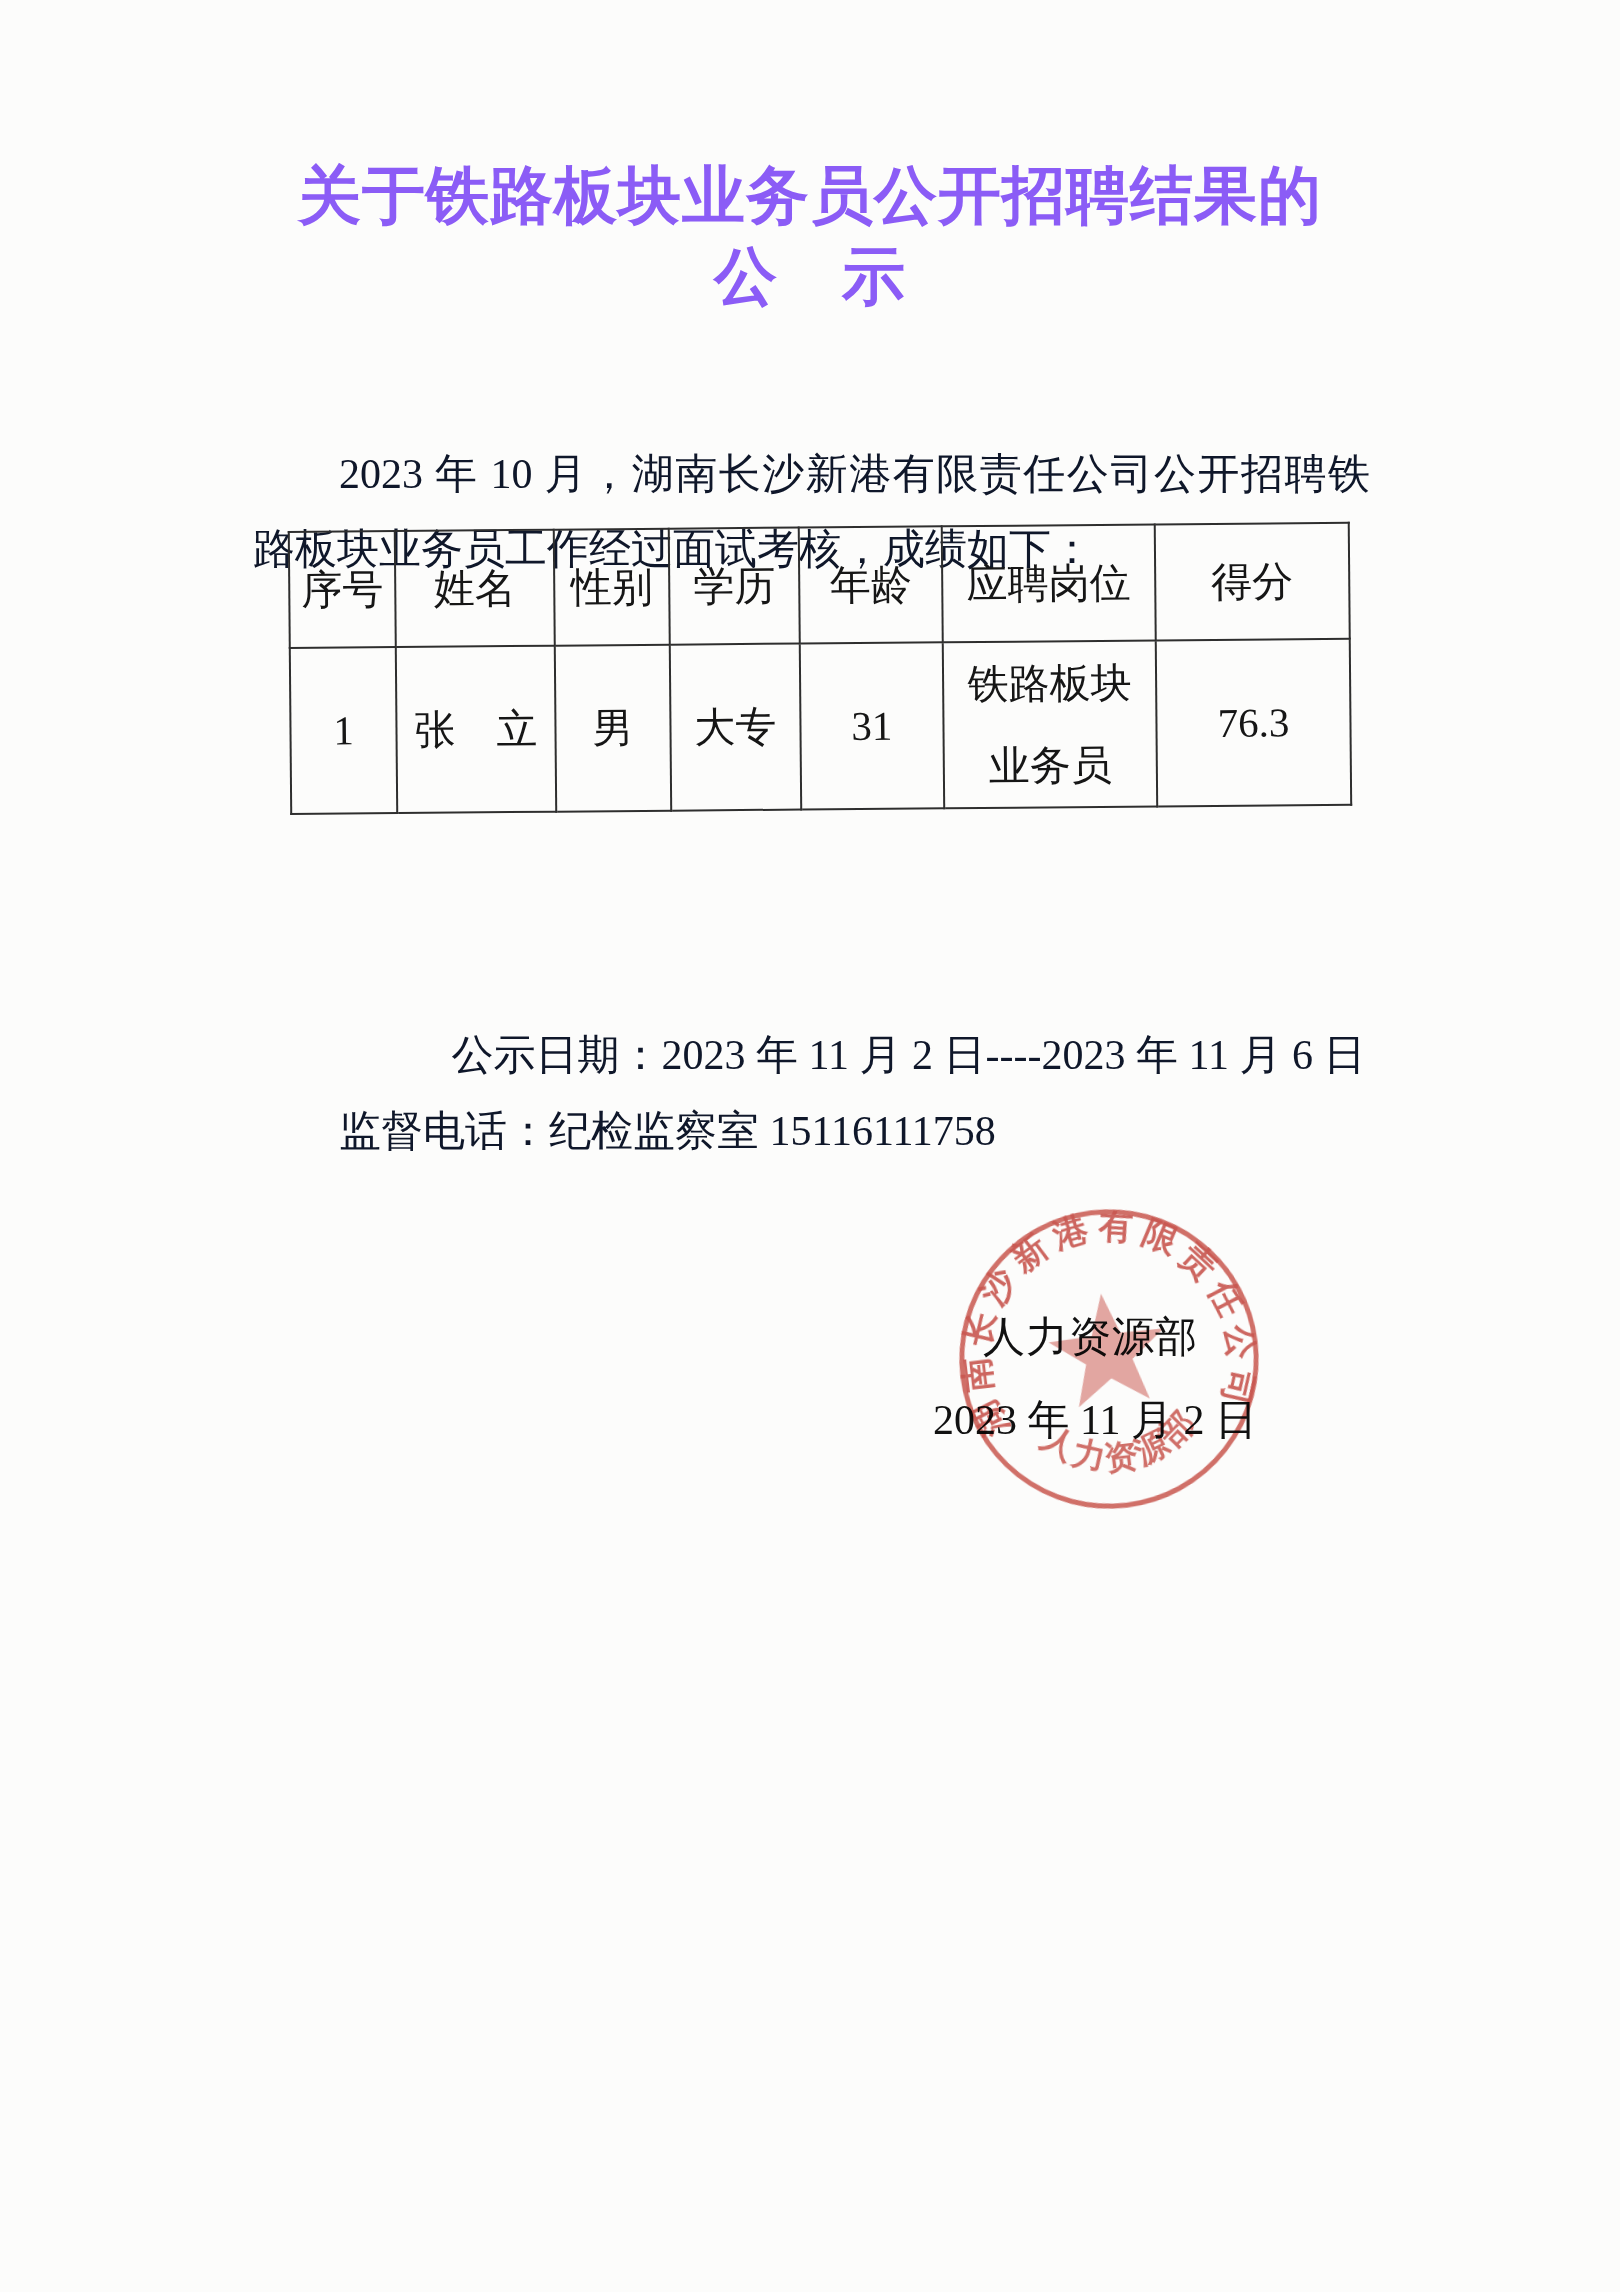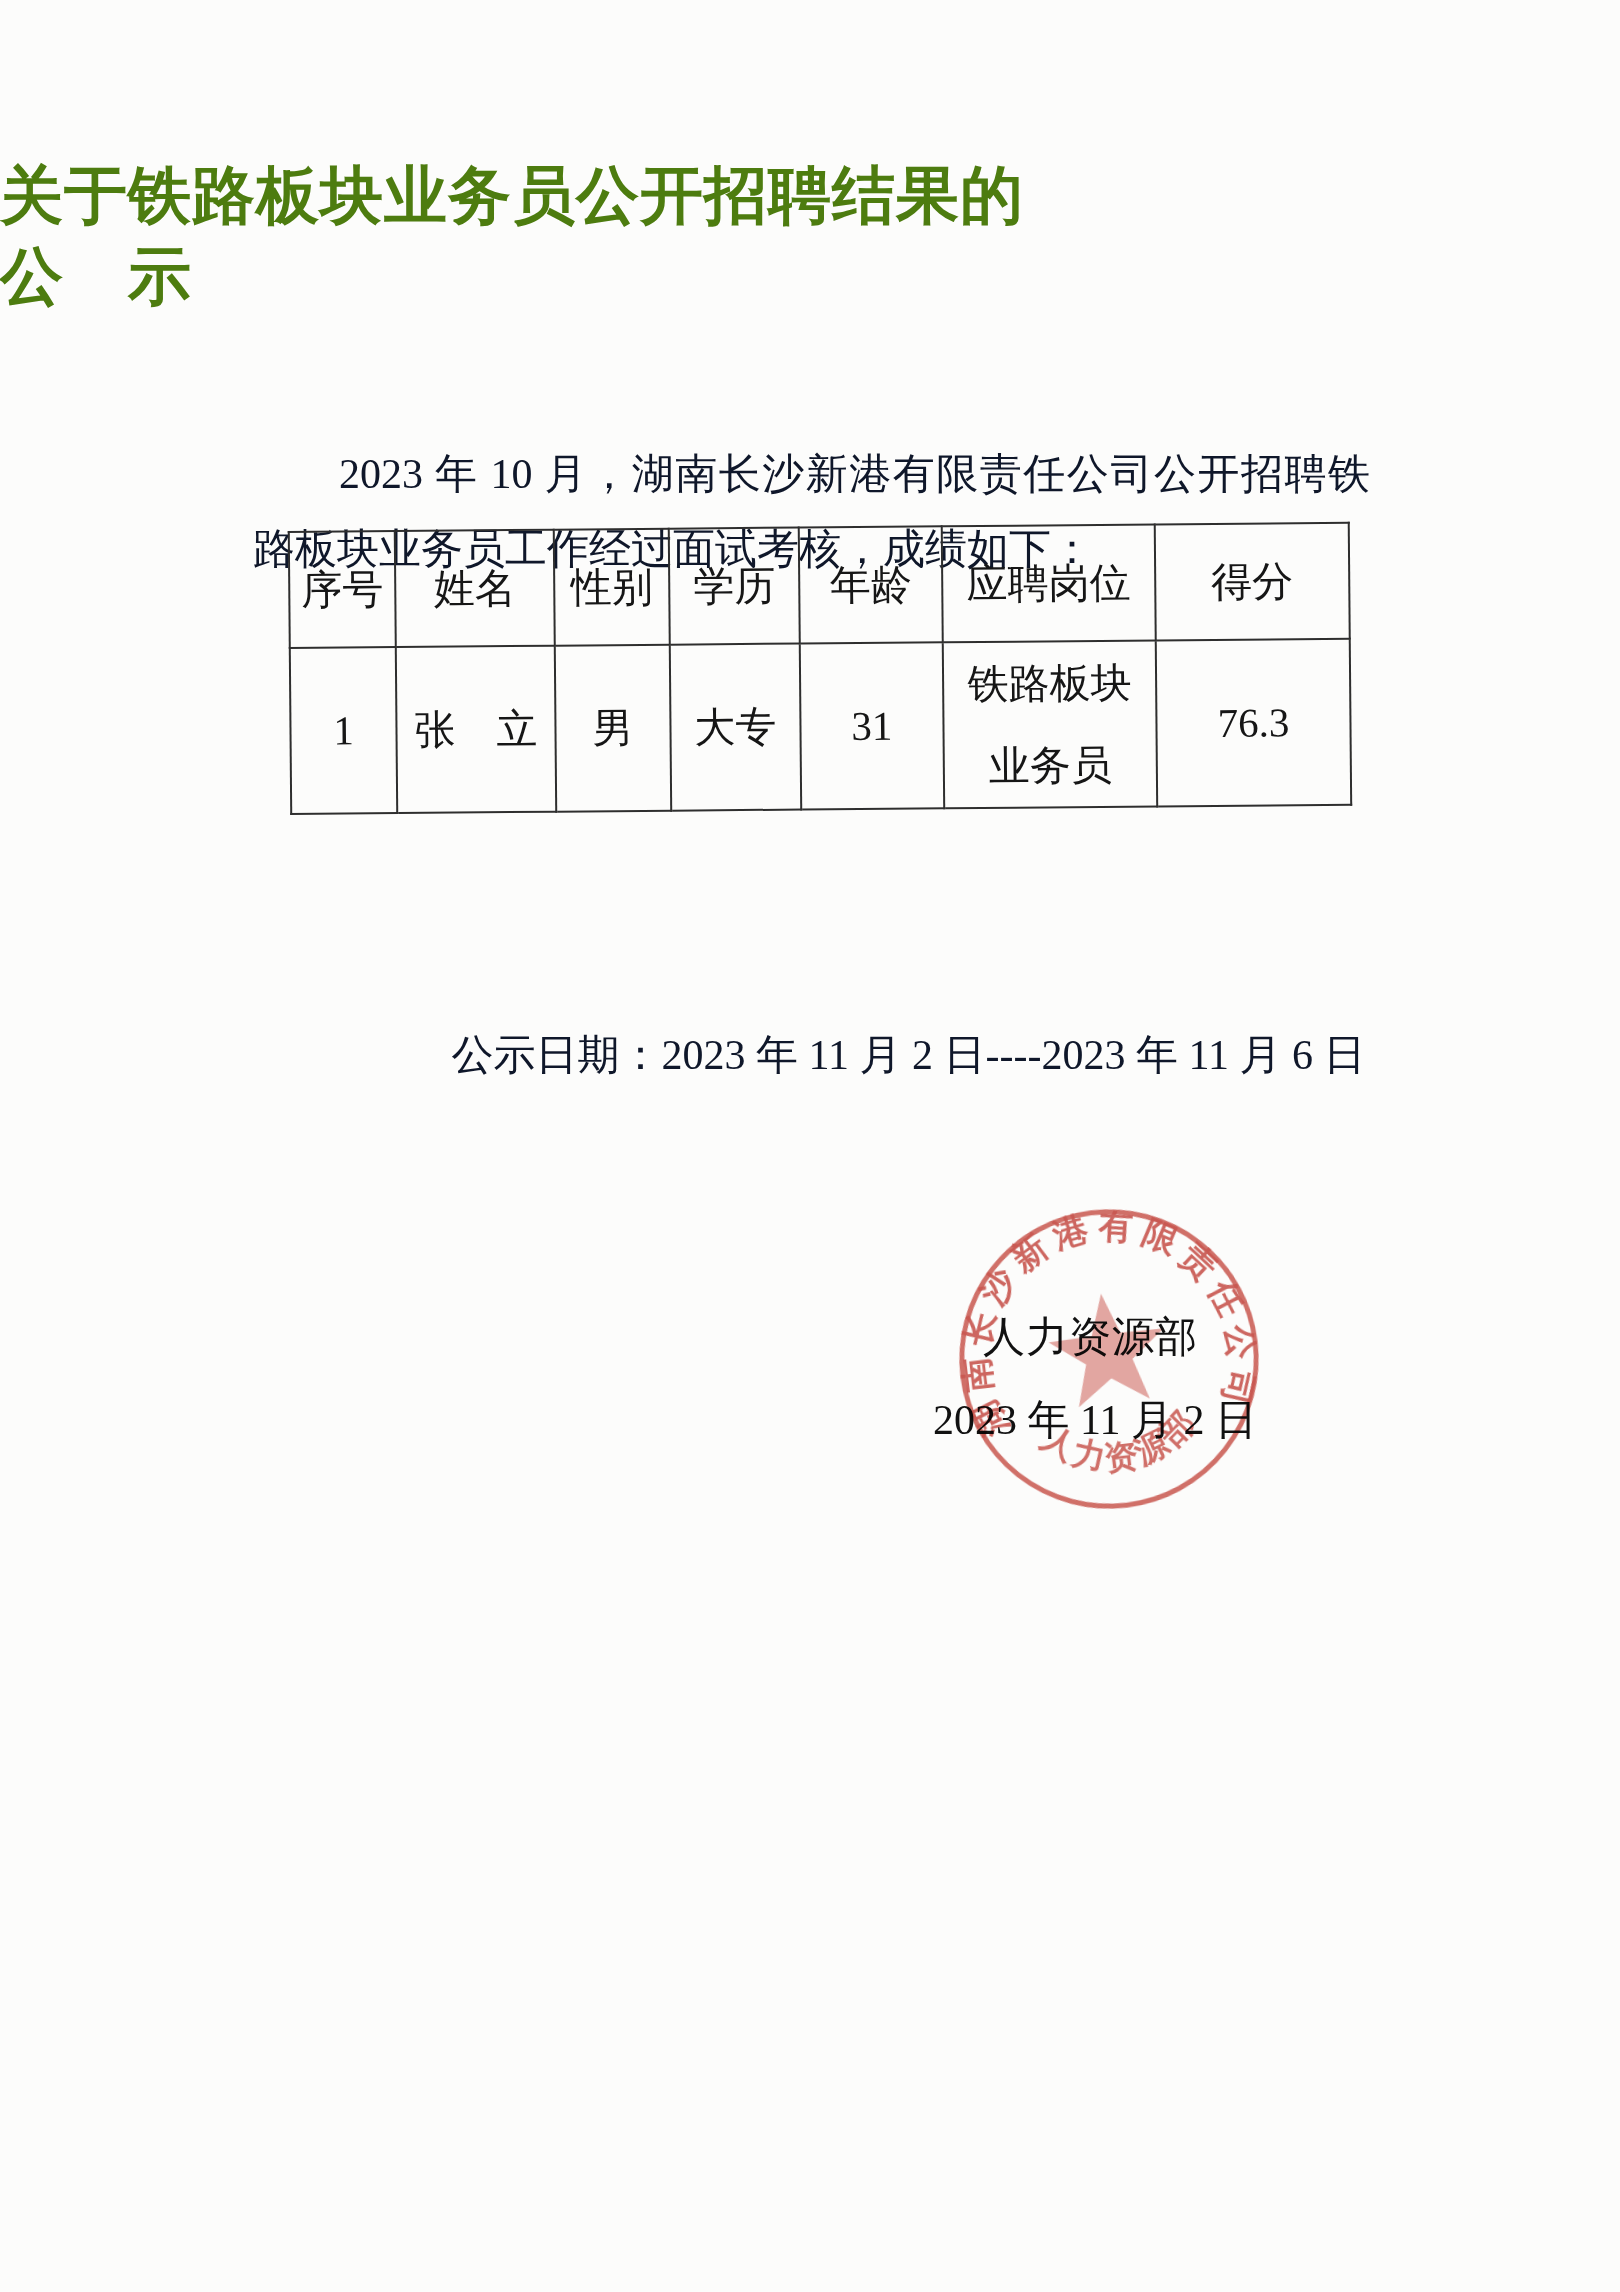--- a/index.html
+++ b/index.html
@@ -15,25 +15,26 @@
     background: #fcfcfb;
     overflow: hidden;
     font-family: "Liberation Serif", "DejaVu Serif", serif;
     color: #141414;
   }
   
   .doc-title {
     position: absolute;
     left: 0;
     width: 100%;
+    text-align: center;
     font-weight: 700;
     font-size: 63px;
     line-height: 1;
     letter-spacing: 1px;
-    color: #4d7c0f;
+    color: #8b5cf6;
   }
   #title-line1 { top: 165px; }
   #title-line2 { top: 246px; }
   
   .body-text {
     position: absolute;
     font-size: 42px;
     line-height: 75px;
     text-align: justify;
     color: #0f172a;
@@ -142,20 +143,21 @@
         <td class="cell-position">铁路板块
 业务员</td>
         <td>76.3</td>
       </tr>
     </tbody>
   </table>
 
 
   <p id="date-line" class="body-text">公示日期：2023 年 11 月 2 日----2023 年 11 月 6 日</p>
 
+  <p id="phone-line" class="body-text">监督电话：纪检监察室 15116111758</p>
 
   <div id="sign-department" class="sign-text">人力资源部</div>
   <div id="sign-date" class="sign-text">2023 年 11 月 2 日</div>
 
   <svg id="seal" viewBox="0 0 320 320" xmlns="http://www.w3.org/2000/svg" aria-hidden="true">
     <defs>
       <path id="seal-arc-top" d="M 55.7 225.2 A 123 123 0 1 1 264.3 225.2" fill="none"></path>
       <path id="seal-arc-bottom" d="M 69 222 A 108 108 0 0 0 251 222" fill="none"></path>
     </defs>
     <circle cx="160" cy="160" r="150" fill="none" stroke="#c5443c" stroke-width="5" opacity="0.85"></circle>

